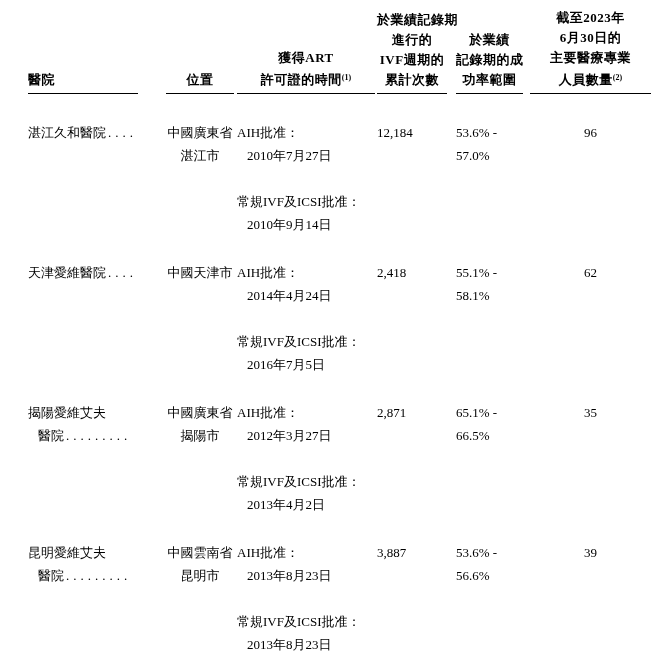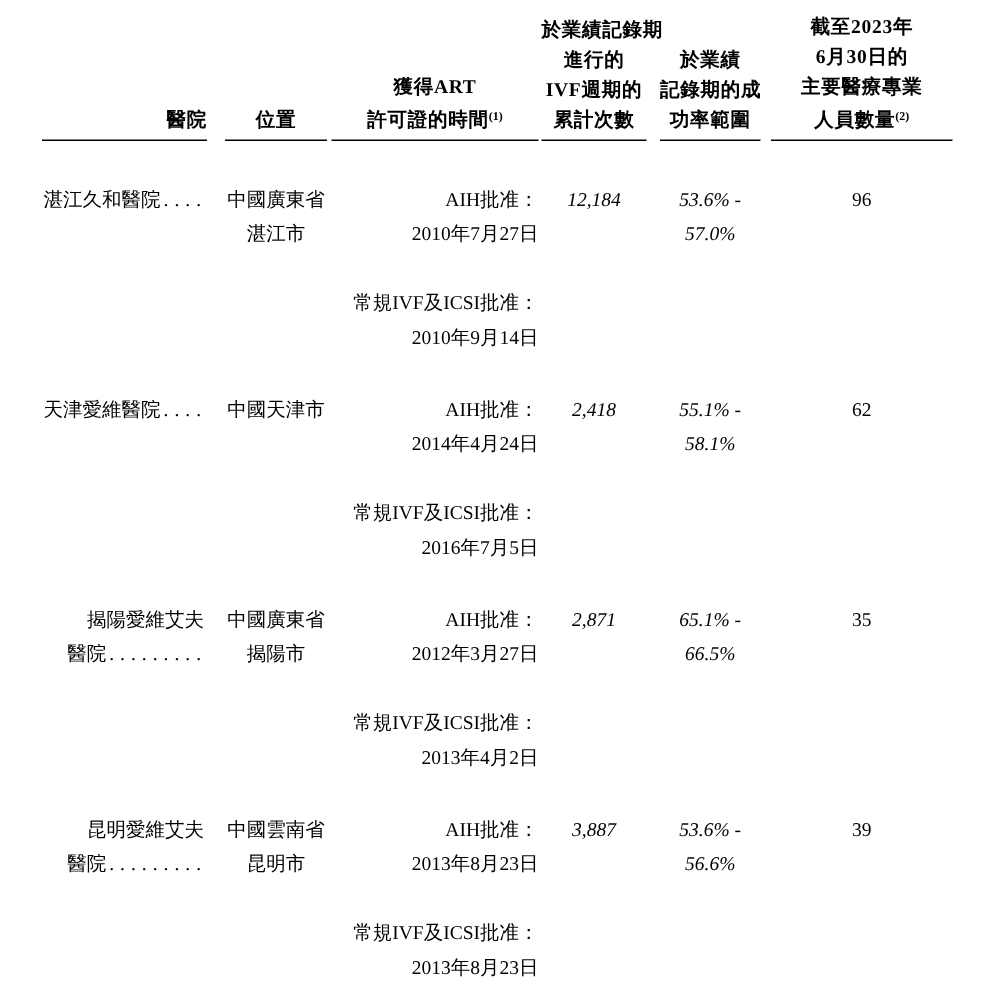--- a/index.html
+++ b/index.html
@@ -19,37 +19,37 @@
     width: 666px;
     padding: 8px 0 0 28px;
   }
   
   .hrow {
     display: flex;
     align-items: flex-end;
   }
   .col { flex: 0 0 auto; box-sizing: border-box; }
   .w1 { width: 110px; }
-  .w2 { width: 68px;  margin-left: 12px; }
+  .w2 { width: 68px;  margin-left: 28px; }
   .w3 { width: 138px; margin-left: 3px; }
   .w4 { width: 70px;  margin-left: 2px; }
   .w5 { width: 67px;  margin-left: 9px; }
   .w6 { width: 121px; margin-left: 7px; }
   .th {
     font-weight: bold;
     font-size: 13px;
     line-height: 20px;
     letter-spacing: 0.5px;
     border-bottom: 1.5px solid #000;
     padding-bottom: 3px;
   }
   .hline { white-space: nowrap; }
-  .left   { text-align: right; }
+  .left   { text-align: left; }
   .center { text-align: center; }
-  .right  { text-align: center; font-style: italic; }
+  .right  { text-align: left; }
   sup {
     font-size: 8px;
     letter-spacing: 0;
     vertical-align: 4px;
   }
   
   .rows { margin-top: 27px; }
   .drow {
     display: flex;
     margin-bottom: 25px;

